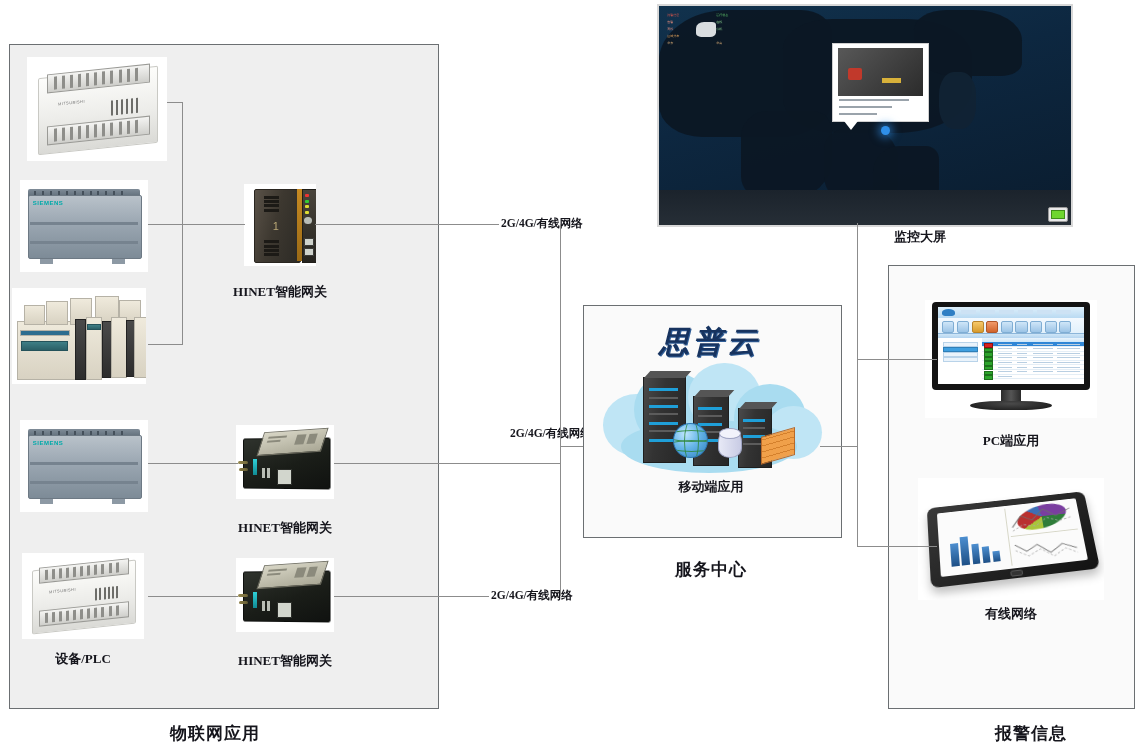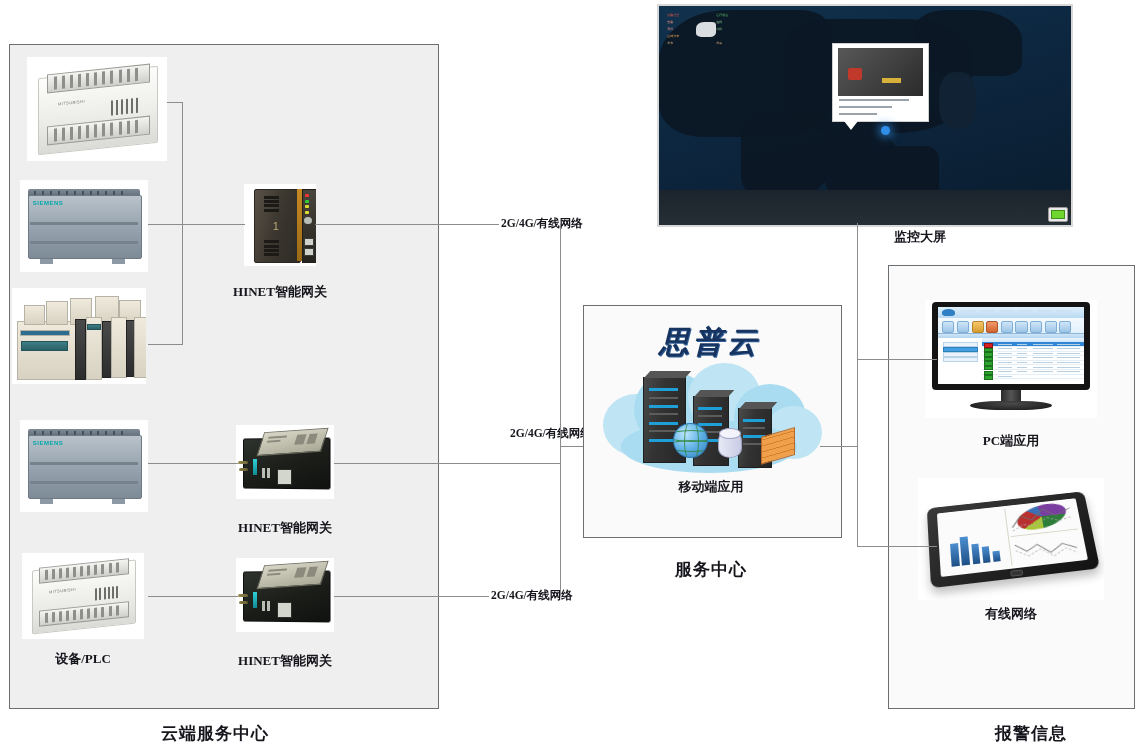--- a/index.html
+++ b/index.html
@@ -410,21 +410,21 @@
     </div>
   <div class="antA"></div>
     <div class="antB"></div>
   <div class="tealbar"></div>
   <div class="pin" style="left:27%"></div>
     <div class="pin" style="left:32%"></div>
   <div class="eth"></div>
 </div>
 <div class="cap cap-mid" style="left:210px;top:652px;width:150px;">HINET智能网关</div>
 
-<div class="cap cap-big" style="left:115px;top:722px;width:200px;">云端服务中心</div>
+<div class="cap cap-big" style="left:115px;top:722px;width:200px;">物联网应用</div>
 
 <div class="hline" style="left:167px;top:102px;width:16px;"></div>
 <div class="vline" style="left:182px;top:102px;height:242px;"></div>
 <div class="hline" style="left:148px;top:344px;width:35px;"></div>
 <div class="hline" style="left:148px;top:224px;width:97px;"></div>
 <div class="hline" style="left:315px;top:224px;width:245px;"></div>
 
 <div class="hline" style="left:148px;top:463px;width:90px;"></div>
 <div class="hline" style="left:334px;top:463px;width:226px;"></div>
 

